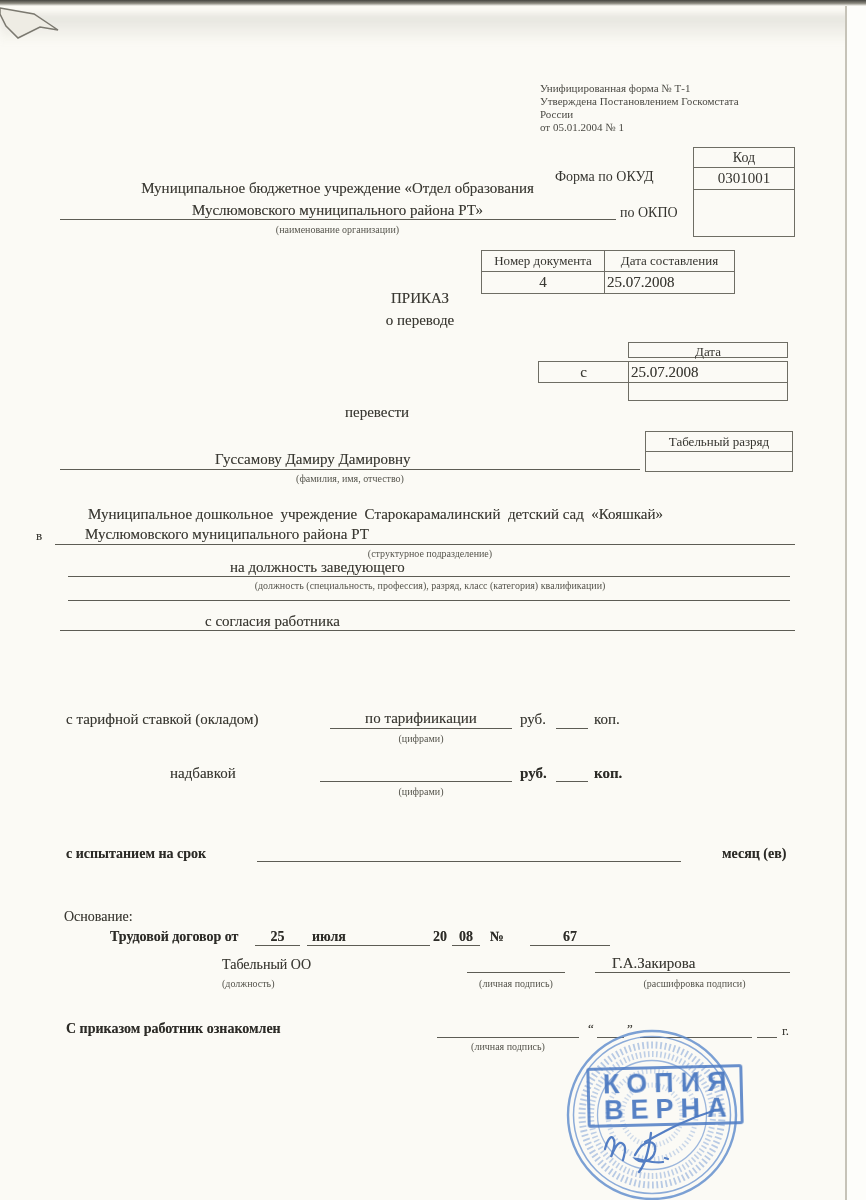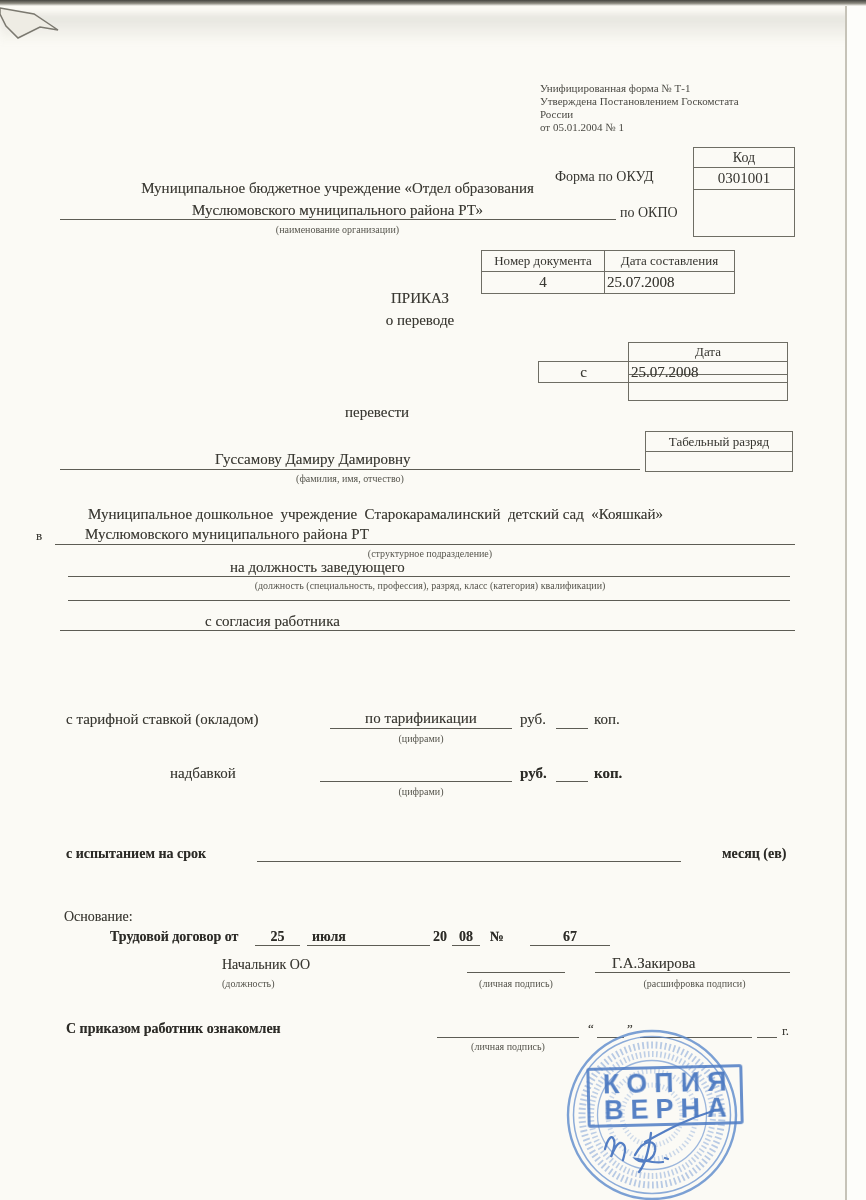--- a/index.html
+++ b/index.html
@@ -72,21 +72,21 @@
 
   <div class="abs cell ctr" style="left:481px;top:250px;width:124px;height:22px;font-size:13px;line-height:20px;"><span>Номер документа</span></div>
   <div class="abs cell ctr" style="left:604px;top:250px;width:131px;height:22px;font-size:13px;line-height:20px;"><span>Дата составления</span></div>
   <div class="abs cell ctr t" style="left:481px;top:271px;width:124px;height:23px;line-height:21px;"><span>4</span></div>
   <div class="abs cell t" style="left:604px;top:271px;width:131px;height:23px;line-height:21px;padding-left:2px;"><span>25.07.2008</span></div>
 
   <div class="abs t ctr" style="left:320px;top:289px;width:200px;">ПРИКАЗ</div>
   <div class="abs t ctr" style="left:320px;top:311px;width:200px;">о переводе</div>
 
   <div class="abs t" style="left:345px;top:362px;margin-top:41px;">перевести</div>
-  <div class="abs cell ctr" style="left:628px;top:342px;width:160px;height:33px;font-size:13px;line-height:18px;"><span>Дата</span></div>
+  <div class="abs cell ctr" style="left:628px;top:342px;width:160px;height:16px;font-size:13px;line-height:18px;"><span>Дата</span></div>
   <div class="abs cell ctr t" style="left:538px;top:361px;width:91px;height:22px;line-height:20px;"><span>с</span></div>
   <div class="abs cell t" style="left:628px;top:361px;width:160px;height:22px;line-height:20px;padding-left:2px;"><span>25.07.2008</span></div>
   <div class="abs cell" style="left:628px;top:382px;width:160px;height:19px;"></div>
 
   <div class="abs cell ctr" style="left:645px;top:431px;width:148px;height:21px;font-size:13px;line-height:19px;"><span>Табельный разряд</span></div>
   <div class="abs cell" style="left:645px;top:451px;width:148px;height:21px;"><span></span></div>
 
   <div class="abs t" style="left:215px;top:450px;">Гуссамову Дамиру Дамировну</div>
   <div class="abs ul" style="left:60px;top:469px;width:580px;"></div>
   <div class="abs cap ctr" style="left:140px;top:473px;width:420px;">(фамилия, имя, отчество)</div>
@@ -129,21 +129,21 @@
   <div class="abs ul" style="left:255px;top:945px;width:45px;"></div>
   <div class="abs t bold" style="left:312px;top:928px;font-size:14px;">июля</div>
   <div class="abs ul" style="left:307px;top:945px;width:123px;"></div>
   <div class="abs t bold" style="left:433px;top:928px;font-size:14px;">20</div>
   <div class="abs t bold ctr" style="left:452px;top:928px;width:28px;font-size:14px;">08</div>
   <div class="abs ul" style="left:452px;top:945px;width:28px;"></div>
   <div class="abs t bold" style="left:490px;top:928px;font-size:14px;">№</div>
   <div class="abs t bold ctr" style="left:530px;top:928px;width:80px;font-size:14px;">67</div>
   <div class="abs ul" style="left:530px;top:945px;width:80px;"></div>
 
-  <div class="abs t" style="left:222px;top:956px;font-size:14px;">Начальник ОО</div>
+  <div class="abs t" style="left:222px;top:956px;font-size:14px;">Табельный ОО</div>
   <div class="abs cap" style="left:222px;top:978px;">(должность)</div>
   <div class="abs ul" style="left:467px;top:972px;width:98px;"></div>
   <div class="abs cap ctr" style="left:455px;top:978px;width:122px;">(личная подпись)</div>
   <div class="abs t" style="left:612px;top:954px;">Г.А.Закирова</div>
   <div class="abs ul" style="left:595px;top:972px;width:195px;"></div>
   <div class="abs cap ctr" style="left:597px;top:978px;width:195px;">(расшифровка подписи)</div>
 
   <div class="abs t bold" style="left:66px;top:1020px;font-size:14px;">С приказом работник ознакомлен</div>
   <div class="abs ul" style="left:437px;top:1037px;width:142px;"></div>
   <div class="abs cap ctr" style="left:437px;top:1041px;width:142px;">(личная подпись)</div>

